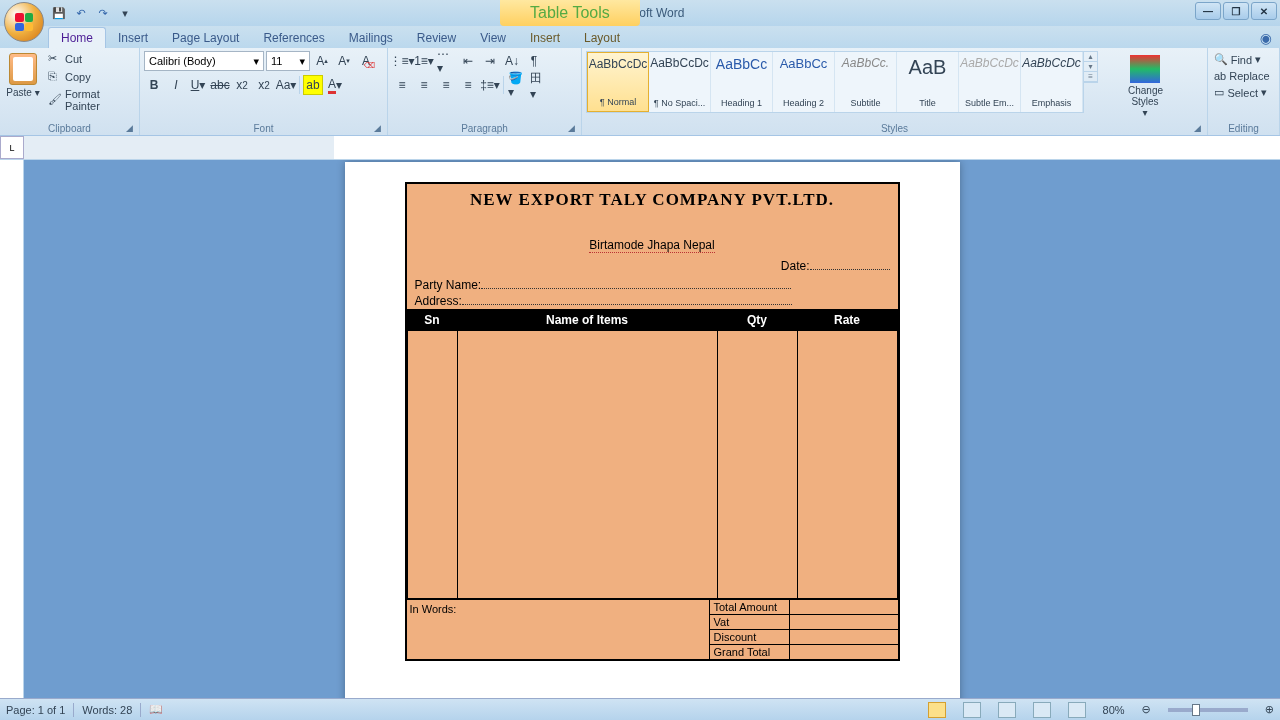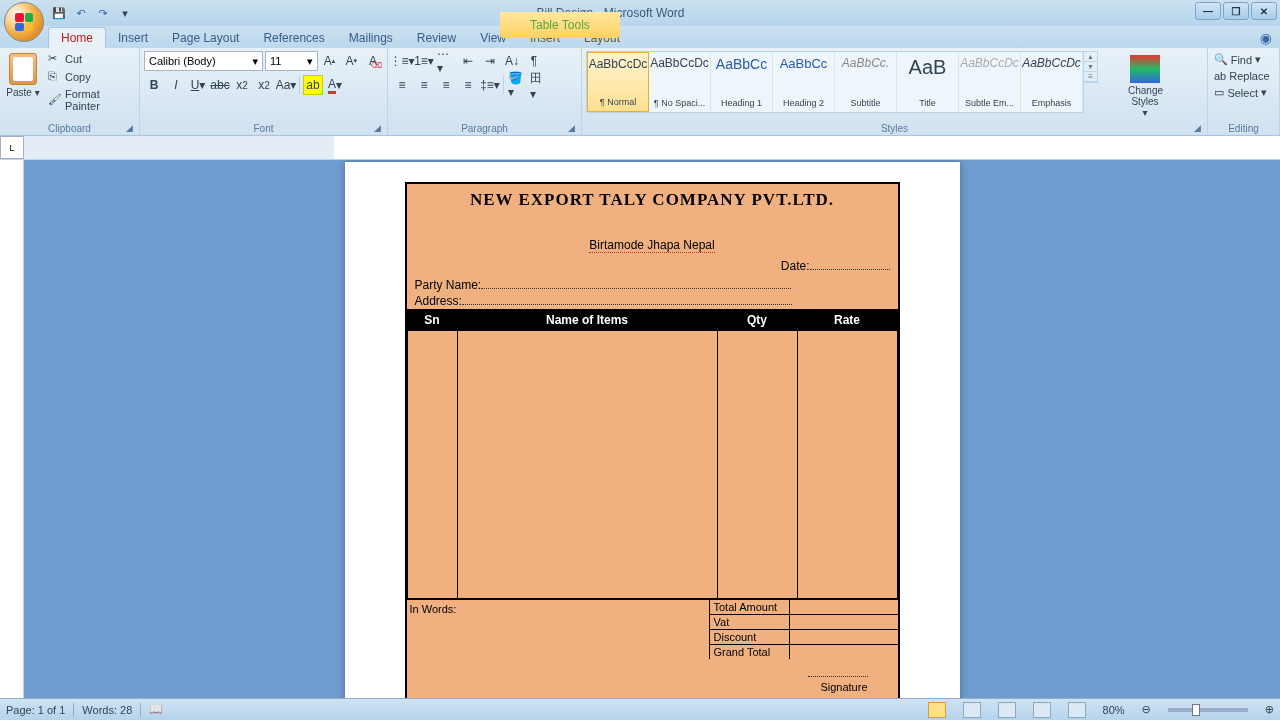--- a/index.html
+++ b/index.html
@@ -7,28 +7,28 @@
 
 
 .titlebar { height: 26px; background: linear-gradient(to bottom, #cae0ef, #b6d5ec); display: flex; align-items: center; position: relative; }
 .office-button { width: 40px; height: 40px; position: absolute; left: 4px; top: 2px; z-index: 100; background: radial-gradient(circle at 30% 30%, #fff, #f0b040, #d07010); border-radius: 50%; border: 1px solid #888; display: flex; align-items: center; justify-content: center; }
 .office-grid { width: 18px; height: 18px; display: grid; grid-template: repeat(2,1fr)/repeat(2,1fr); gap:1px;}
 .office-grid span { border-radius:2px; }
 .office-grid span:nth-child(1){background:#e13;} .office-grid span:nth-child(2){background:#2a4;} .office-grid span:nth-child(3){background:#36d;} .office-grid span:nth-child(4){background:#fb3;}
 .qat { margin-left: 50px; display: flex; gap: 4px; align-items: center; }
 .qat-btn { width: 18px; height: 18px; display: flex; align-items: center; justify-content: center; font-size: 11px; color: #345; }
 .title-text { position: absolute; left: 50%; transform: translateX(-70%); font-size: 12px; color: #3a5a7a; }
-.title-context { position:absolute; left: 500px; top:12px; background: linear-gradient(to bottom,#ffe8a0,#ffd060); padding: 0 30px; height:26px; display:flex; align-items:center; font-size:12px; color:#5a4; border-radius: 0 0 4px 4px;}
+.title-context { position:absolute; left: 500px; top:0; background: linear-gradient(to bottom,#ffe8a0,#ffd060); padding: 0 30px; height:26px; display:flex; align-items:center; font-size:16px; color:#5a4; border-radius: 0 0 4px 4px;}
 .window-controls { position: absolute; right: 3px; top: 2px; display: flex; gap: 2px; }
 .win-btn { width: 26px; height: 18px; background: linear-gradient(to bottom, #d0e5f5, #a8cceb); border: 1px solid #7ba5c9; border-radius: 3px; display: flex; align-items: center; justify-content: center; font-size: 10px; color: #234; font-weight: bold; }
 
 
 .ribbon-tabs { height: 22px; background: linear-gradient(to bottom, #cae0ef, #bbd8ed); display: flex; padding-left: 48px; align-items: flex-end; }
 .tab { padding: 3px 12px; font-size: 12px; color: #3a5a8a; cursor: pointer; border-radius: 3px 3px 0 0; }
-.tab.active { background: #e8f1f8; color: #b91c1c; border: 1px solid #a5c5e5; border-bottom: none; }
+.tab.active { background: #e8f1f8; color: #4c1d95; border: 1px solid #a5c5e5; border-bottom: none; }
 .tab.context { color: #6a5a2a; }
 .help-icon { position: absolute; right: 8px; top: 30px; color: #3a6aaa; font-size: 14px; }
 
 
 .ribbon { height: 88px; background: linear-gradient(to bottom, #e8f1f8, #d0e1f0); border-bottom: 1px solid #a5c5e5; display: flex; }
 .ribbon-group { border-right: 1px solid #bad4ea; position: relative; padding: 3px 4px 14px 4px; }
 .group-label { position: absolute; bottom: 1px; left: 0; right: 0; text-align: center; font-size: 10px; color: #5a7a9a; }
 .group-launcher { position: absolute; bottom: 2px; right: 3px; width: 10px; height: 10px; font-size: 9px; color: #5a7a9a; }
 
 
@@ -37,21 +37,21 @@
 .paste-icon { width: 28px; height: 32px; margin: 2px auto; background: linear-gradient(#fb8,#d94); border:1px solid #b83; border-radius:3px; position:relative;}
 .paste-icon::after{content:""; position:absolute; top:3px; left:3px; right:3px; bottom:3px; background:#fff; border-radius:2px;}
 .clip-list { display:flex; flex-direction:column; gap:2px; margin-left:4px; font-size:11px; color:#345; }
 .clip-item { display:flex; align-items:center; gap:3px; padding:1px 2px;}
 .clip-item .ic{width:14px;height:14px;display:inline-block;}
 
 
 .font-group { width: 248px; }
 .font-row { display: flex; gap: 2px; margin-bottom: 4px; align-items: center; }
 .font-name { width: 120px; height: 20px; border: 1px solid #a5b5c5; background: #fff; font-size: 11px; padding: 0 4px; display:flex; align-items:center; justify-content:space-between;}
-.font-size { width: 53px; height: 20px; border: 1px solid #a5b5c5; background: #fff; font-size: 11px; padding: 0 4px; display:flex; align-items:center; justify-content:space-between;}
+.font-size { width: 44px; height: 20px; border: 1px solid #a5b5c5; background: #fff; font-size: 11px; padding: 0 4px; display:flex; align-items:center; justify-content:space-between;}
 .tb-btn { width: 20px; height: 20px; border: 1px solid transparent; display: flex; align-items: center; justify-content: center; font-size: 12px; color: #345; }
 .tb-sep { width: 1px; height: 18px; background: #bad4ea; margin: 0 1px; }
 
 
 .para-group { width: 194px; }
 
 
 .styles-group { flex: 1; display: flex; align-items: flex-start; }
 .style-gallery { display: flex; height: 62px; border: 1px solid #bad4ea; background:#eef5fb;}
 .style-item { width: 62px; border-right: 1px solid #d5e5f2; display:flex; flex-direction:column; align-items:center; justify-content:space-between; padding:4px 2px; font-size:9px; color:#345;}
@@ -339,24 +339,20 @@
             <div>
                 <span class="lbl">Discount</span>
                 <span class="val"></span>
               </div>
             <div>
                 <span class="lbl">Grand Total</span>
                 <span class="val"></span>
               </div>
           </div>
         </div>
-        <div class="bill-sig">
-          <span class="sigline"></span><br>
-          <span>Signature</span>
-        </div>
       </div>
     </div>
   </div>
 </div>
 
 <div class="statusbar">
   <span>Page: 1 of 1</span>
   <span class="status-sep"></span>
   <span>Words: 28</span>
   <span class="status-sep"></span>

